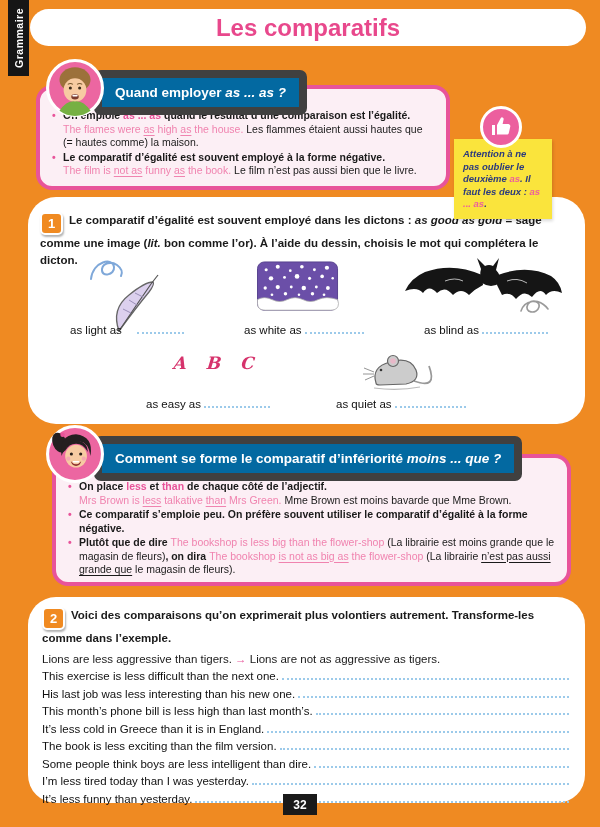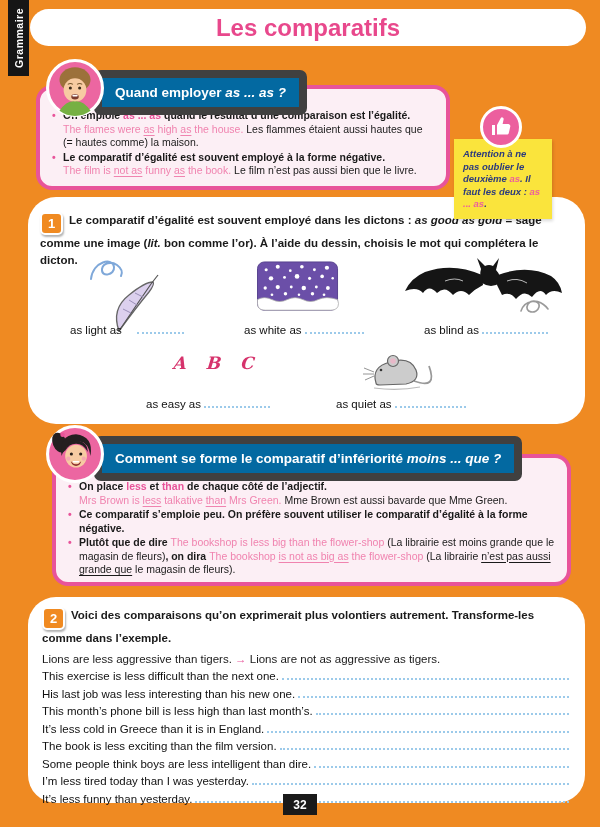--- a/index.html
+++ b/index.html
@@ -274,21 +274,21 @@
   <div class="thumb-circle">
     <svg viewBox="0 0 24 24">
         <path fill="#fff" d="M3 10h3v10H3zM21.3 11.6l-1.5 6.3c-.2 1-1.1 1.7-2.1 1.7H8V10l3.8-6.9c.3-.6 1-.9 1.6-.7.9.2 1.4 1.1 1.2 2L13.6 9h5.6c1.3 0 2.3 1.2 2.1 2.6z"></path>
       </svg>
   </div>
 
   <div class="card card2">
     <ul class="bullets">
       <li>
         <div><span class="s-b">On place </span><span class="s-pb">less</span><span class="s-b"> et </span><span class="s-pb">than</span><span class="s-b"> de chaque côté de l’adjectif.</span></div>
-        <div><span class="s-p">Mrs Brown is </span><span class="s-pu">less</span><span class="s-p"> talkative </span><span class="s-pu">than</span><span class="s-p"> Mrs Green. </span><span class="s-n">Mme Brown est aussi bavarde que Mme Green.</span></div>
+        <div><span class="s-p">Mrs Brown is </span><span class="s-pu">less</span><span class="s-p"> talkative </span><span class="s-pu">than</span><span class="s-p"> Mrs Green. </span><span class="s-n">Mme Brown est moins bavarde que Mme Brown.</span></div>
       </li>
       <li>
         <div><span class="s-b">Ce comparatif s’emploie peu. On préfère souvent utiliser le comparatif d’égalité à la forme négative.</span></div>
       </li>
       <li>
         <div><span class="s-b">Plutôt que de dire </span><span class="s-p">The bookshop is less big than the flower-shop </span><span class="s-n">(La librairie est moins grande que le magasin de fleurs)</span><span class="s-b">, on dira </span><span class="s-p">The bookshop </span><span class="s-pu">is not as big as</span><span class="s-p"> the flower-shop </span><span class="s-n">(La librairie </span><span class="s-nu">n’est pas aussi grande que</span><span class="s-n"> le magasin de fleurs).</span></div>
       </li>
     </ul>
   </div>
   <div class="avatar avatar2">

